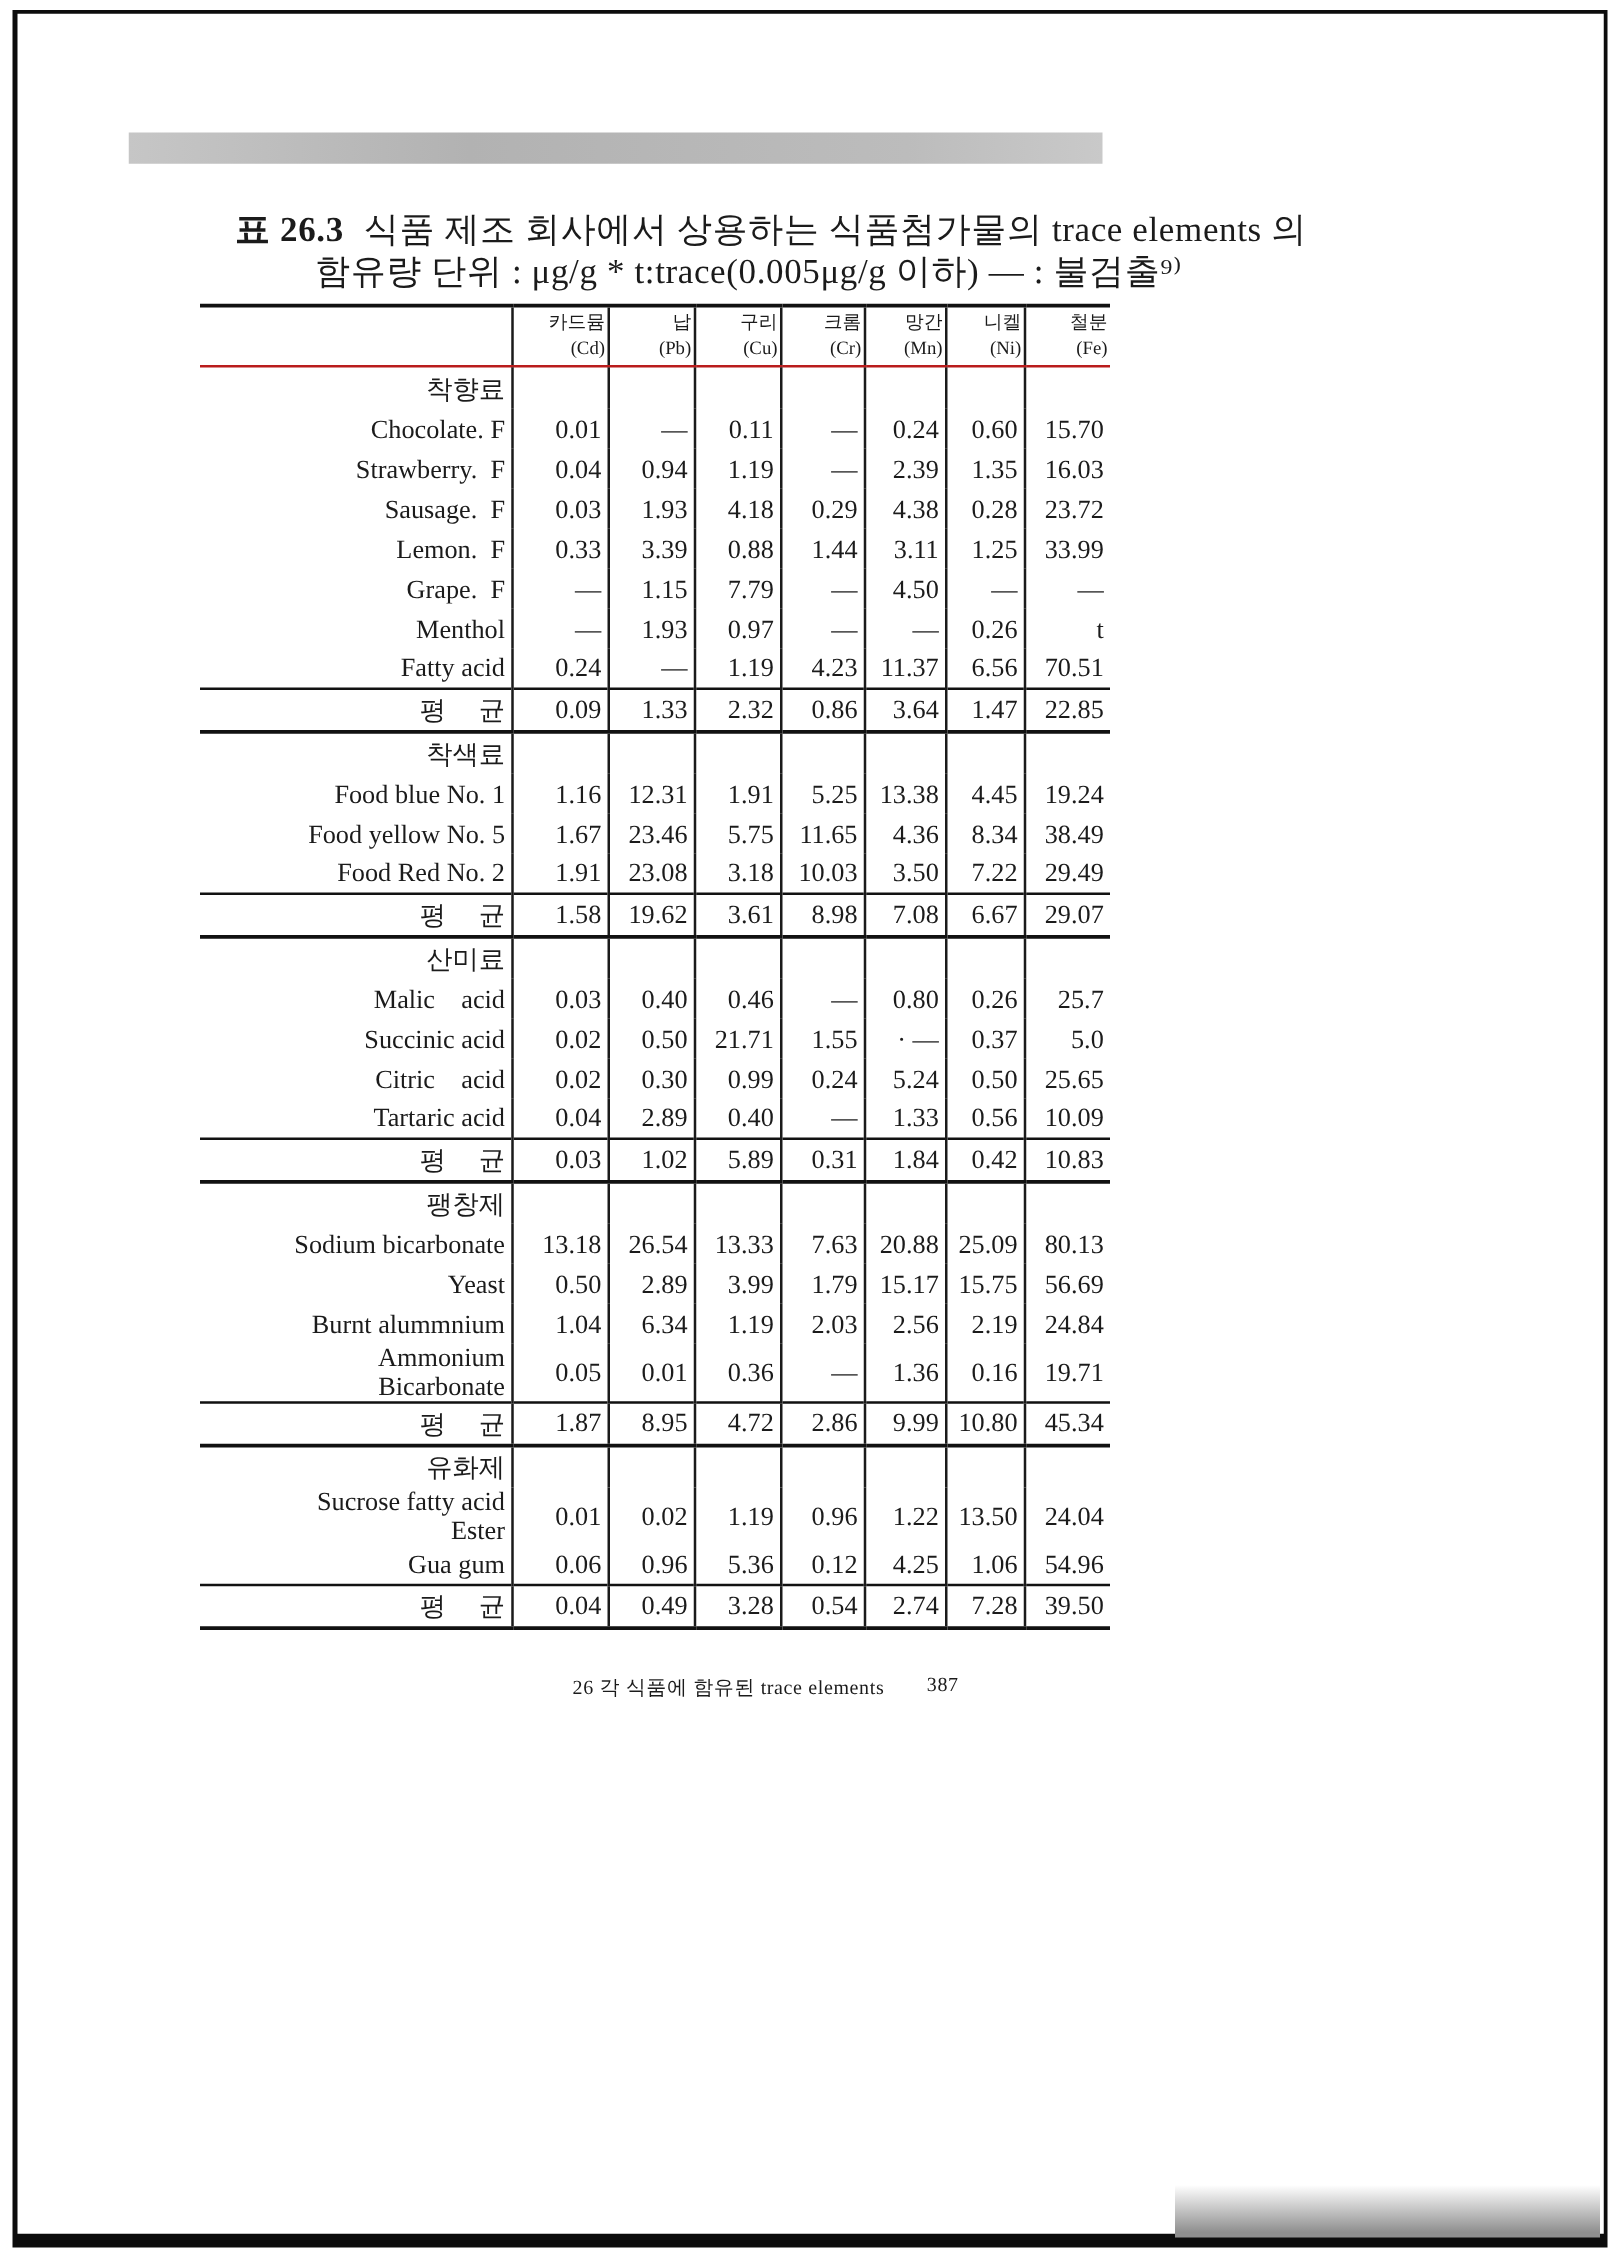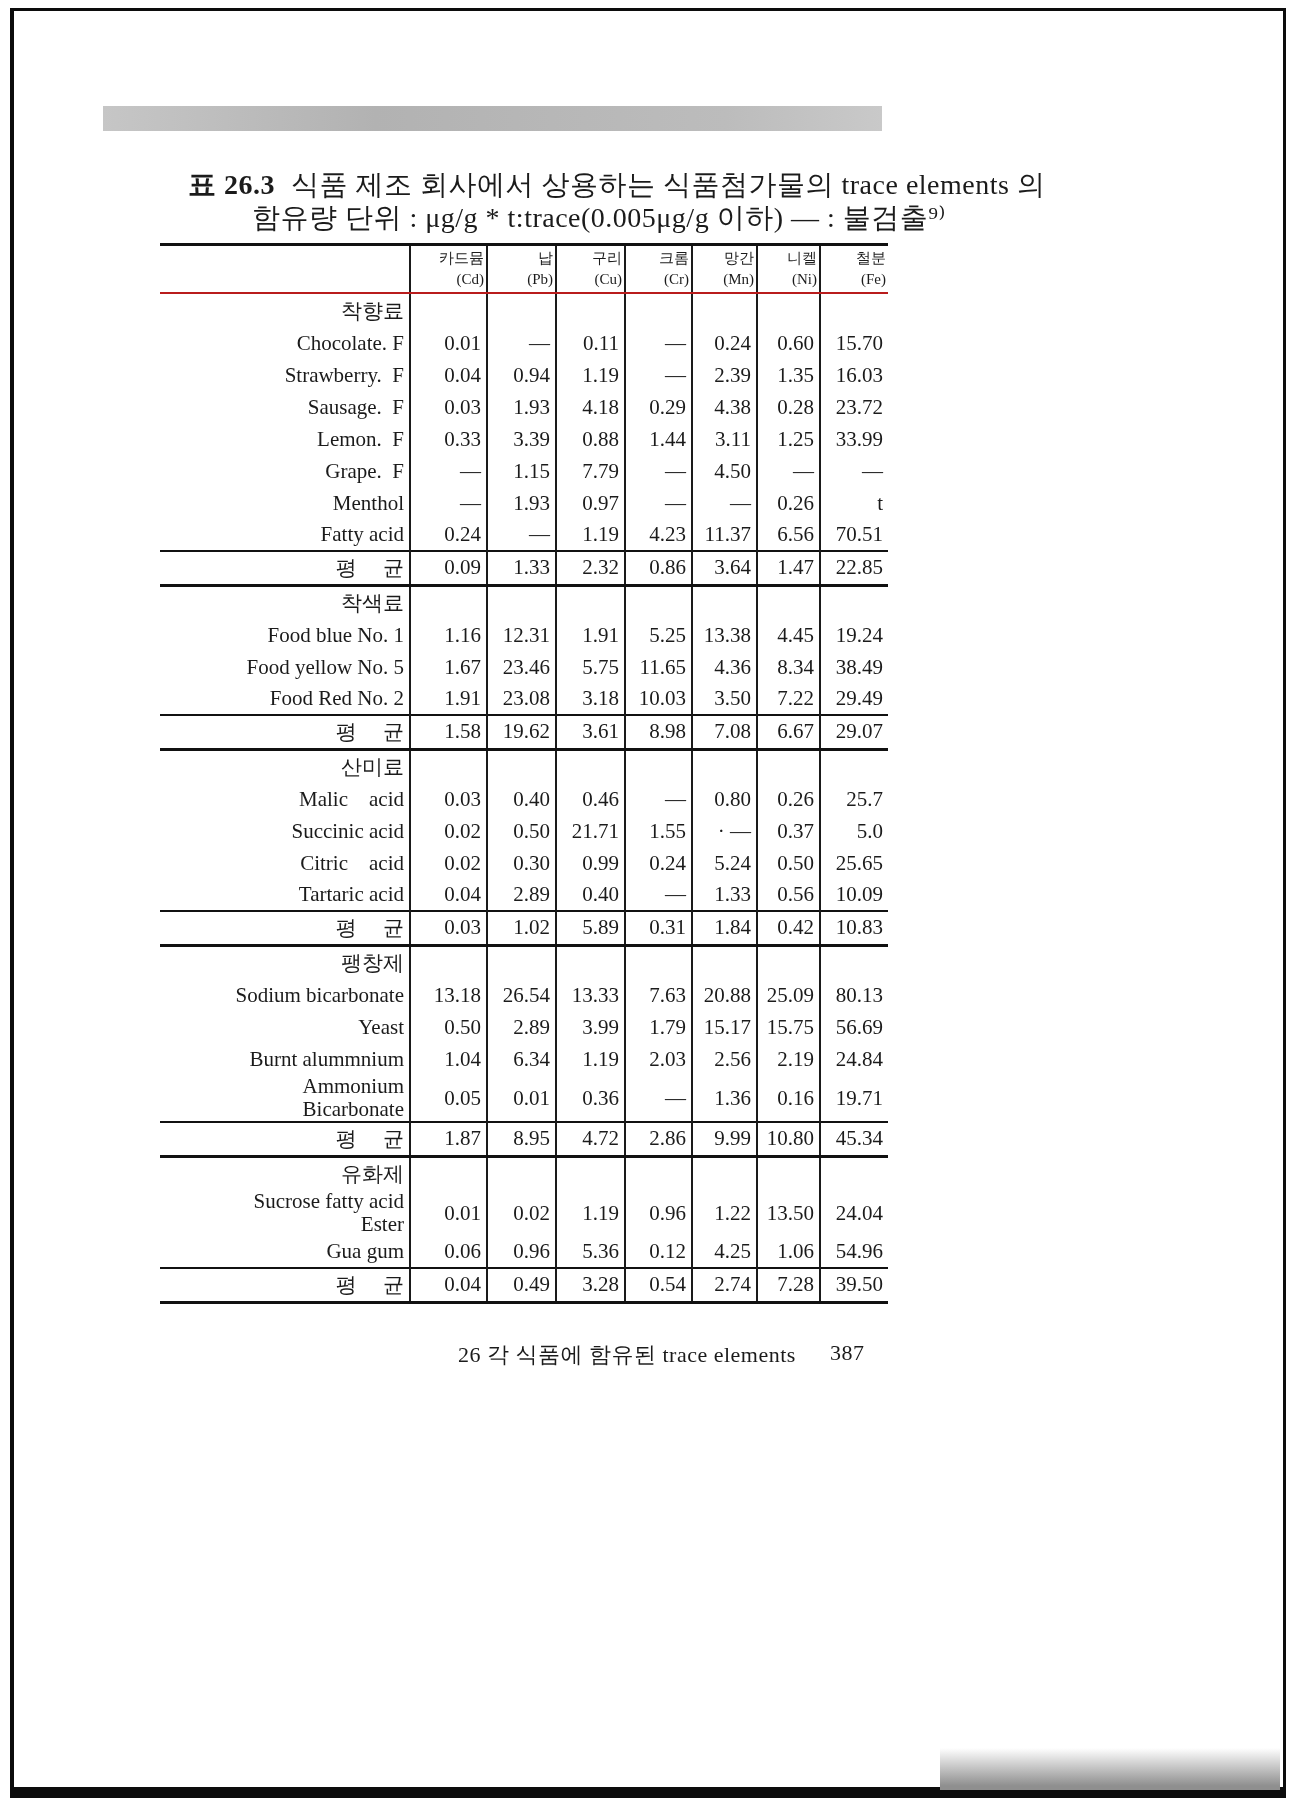--- a/index.html
+++ b/index.html
@@ -46,21 +46,21 @@
   }
   .report tr.sec td { height:34px; }
   .report tr.item td { height:32px; line-height:23px; }
   .report tr.avg td { height:34px; border-top:2px solid #111; border-bottom:3px solid #111; }
   .report .sec-lbl { padding-left:12px; }
   .report tr.item .lbl { padding-left:40px; }
   .report tr.avg .lbl { padding-left:78px; white-space:pre; }
 
   .footer {
     position:absolute; left:458px; top:1340px;
-    font-size:22px; letter-spacing:0.5px; display:flex; gap:34px;
+    font-size:16px; letter-spacing:0.5px; display:flex; gap:34px;
   }
 </style>
 </head>
 <body>
 
 <div class="page-frame"></div>
 <div class="scan-band"></div>
 <div class="bottom-smudge"></div>
 
 <div class="caption">

